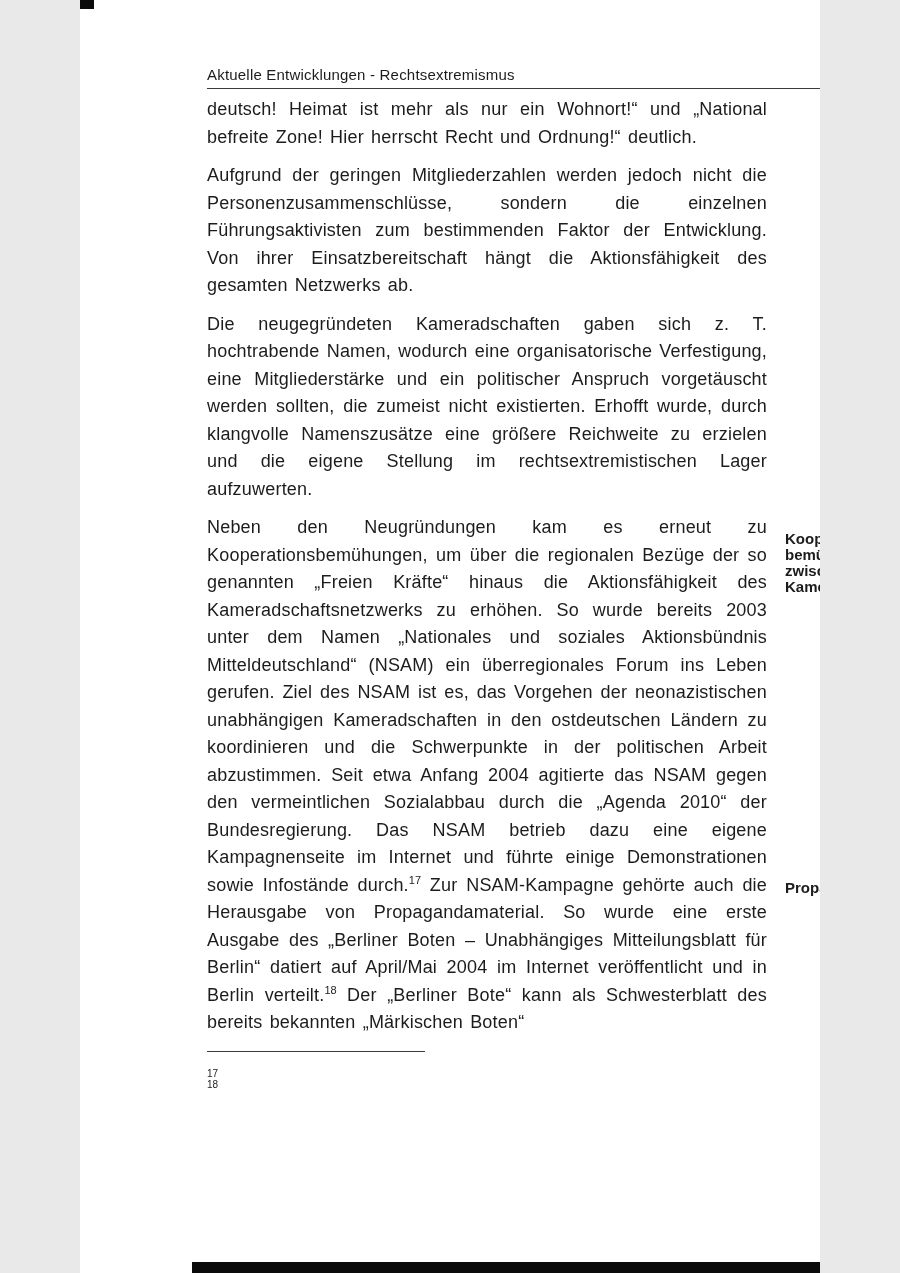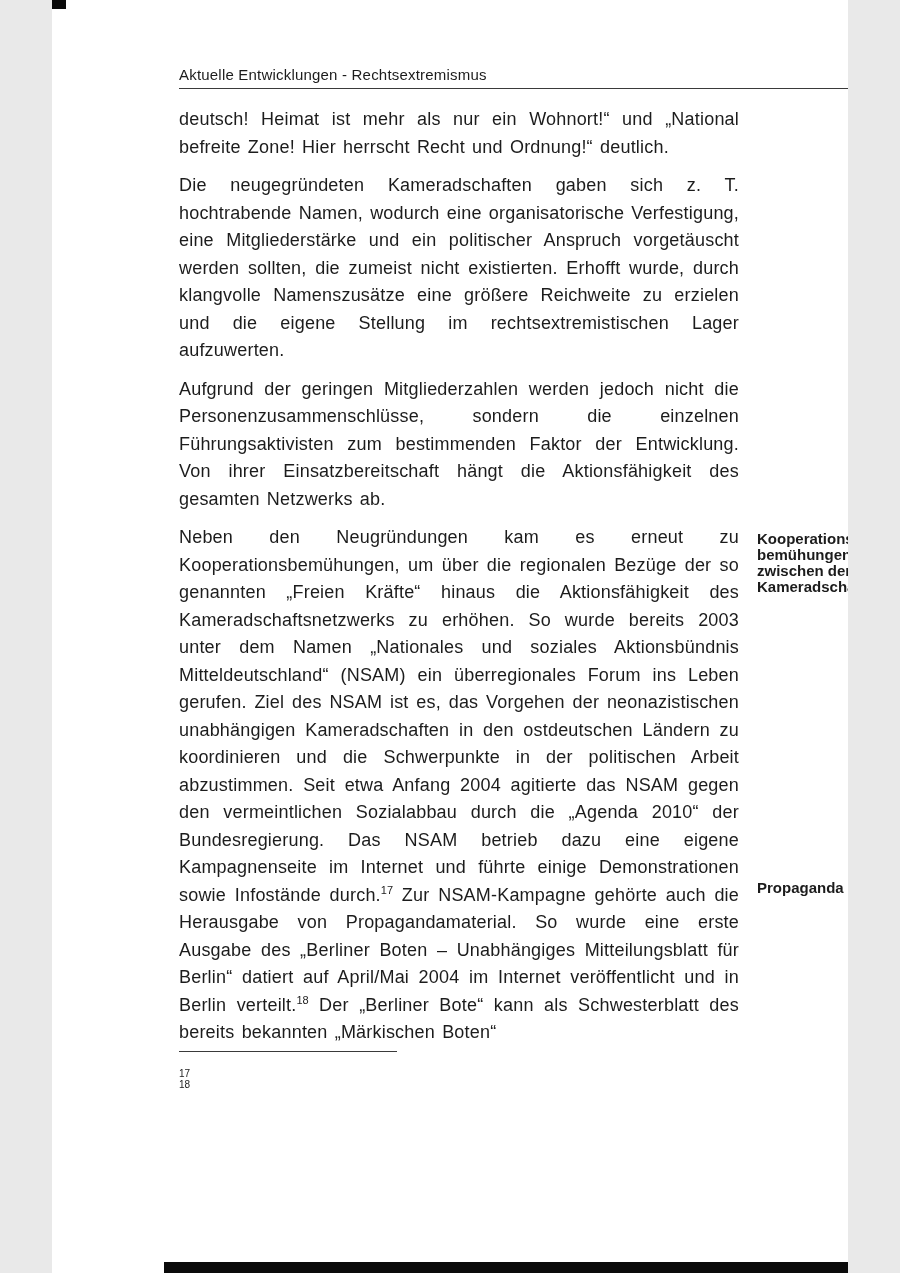--- a/index.html
+++ b/index.html
@@ -1,19 +1,19 @@
 <!DOCTYPE html>
 <html lang="de" style="--c-paper: #ffffff; --c-ink: #1c1c1c; --c-rule: #3a3a3a;"><head>
 <meta charset="utf-8">
 <style>
   * { margin: 0; padding: 0; box-sizing: border-box; }
   html, body { background: #e9e9e9; }
   .page {
     position: relative;
-    width: 796px;
+    width: 740px;
     height: 1273px;
     margin: 0 auto;
     background: var(--c-paper, #ffffff);
     color: var(--c-ink, #1c1c1c);
     font-family: "Liberation Sans", sans-serif;
     overflow: hidden;
   }
   .artifact-top-left {
     position: absolute; left: 0; top: 0;
     width: 14px; height: 9px; background: #0a0a0a;
@@ -26,21 +26,21 @@
     position: absolute; left: 127px; top: 64px; width: 718px;
     display: flex; justify-content: space-between; align-items: baseline;
   }
   .running-title { font-size: 15px; letter-spacing: 0.2px; }
   .page-number { font-size: 18px; margin-left: 12px; }
   .header-rule {
     position: absolute; left: 127px; top: 88px; width: 718px;
     height: 1px; background: var(--c-rule, #3a3a3a);
   }
   .body-column {
-    position: absolute; left: 127px; top: 106px; width: 560px;
+    position: absolute; left: 127px; top: 96px; width: 560px;
     font-size: 18px; line-height: 27.5px;
     letter-spacing: 0.2px; word-spacing: 2px;
     text-align: justify;
   }
   .body-column p { margin-bottom: 11px; }
   sup.fn-ref {
     font-size: 11px; line-height: 0; vertical-align: super;
     letter-spacing: 0; word-spacing: 0;
   }
   .margin-note {
@@ -69,22 +69,22 @@
   <div class="artifact-top-left"></div>
 
   <header class="page-header">
     <span class="running-title">Aktuelle Entwicklungen - Rechtsextremismus</span>
     <span class="page-number">21</span>
   </header>
   <div class="header-rule"></div>
 
   <main class="body-column">
     <p>deutsch! Heimat ist mehr als nur ein Wohnort!“ und „National befreite Zone! Hier herrscht Recht und Ordnung!“ deutlich.</p>
+    <p>Aufgrund der geringen Mitgliederzahlen werden jedoch nicht die Personenzusammenschlüsse, sondern die einzelnen Führungsaktivisten zum bestimmenden Faktor der Entwicklung. Von ihrer Einsatzbereitschaft hängt die Aktionsfähigkeit des gesamten Netzwerks ab.</p>
     <p>Die neugegründeten Kameradschaften gaben sich z. T. hochtrabende Namen, wodurch eine organisatorische Verfestigung, eine Mitgliederstärke und ein politischer Anspruch vorgetäuscht werden sollten, die zumeist nicht existierten. Erhofft wurde, durch klangvolle Namenszusätze eine größere Reichweite zu erzielen und die eigene Stellung im rechtsextremistischen Lager aufzuwerten.</p>
-    <p>Aufgrund der geringen Mitgliederzahlen werden jedoch nicht die Personenzusammenschlüsse, sondern die einzelnen Führungsaktivisten zum bestimmenden Faktor der Entwicklung. Von ihrer Einsatzbereitschaft hängt die Aktionsfähigkeit des gesamten Netzwerks ab.</p>
     <p><span>Neben den Neugründungen kam es erneut zu Kooperationsbemühungen, um über die regionalen Bezüge der so genannten „Freien Kräfte“ hinaus die Aktionsfähigkeit des Kameradschaftsnetzwerks zu erhöhen. So wurde bereits 2003 unter dem Namen „Nationales und soziales Aktionsbündnis Mitteldeutschland“ (NSAM) ein überregionales Forum ins Leben gerufen. Ziel des NSAM ist es, das Vorgehen der neonazistischen unabhängigen Kameradschaften in den ostdeutschen Ländern zu koordinieren und die Schwerpunkte in der politischen Arbeit abzustimmen. Seit etwa Anfang 2004 agitierte das NSAM gegen den vermeintlichen Sozialabbau durch die „Agenda 2010“ der Bundesregierung. Das NSAM betrieb dazu eine eigene Kampagnenseite im Internet und führte einige Demonstrationen sowie Infostände durch.</span><sup class="fn-ref">17</sup><span> Zur NSAM-Kampagne gehörte auch die Herausgabe von Propagandamaterial. So wurde eine erste Ausgabe des „Berliner Boten – Unabhängiges Mitteilungsblatt für Berlin“ datiert auf April/Mai 2004 im Internet veröffentlicht und in Berlin verteilt.</span><sup class="fn-ref">18</sup><span> Der „Berliner Bote“ kann als Schwesterblatt des bereits bekannten „Märkischen Boten“</span></p>
   </main>
 
   <aside class="margin-note note-1">Kooperations-bemühungen zwischen den Kameradschaften</aside>
   <aside class="margin-note note-2">Propaganda</aside>
 
   <div class="footnote-rule"></div>
 
   <section class="footnotes">
     <div class="footnote">

